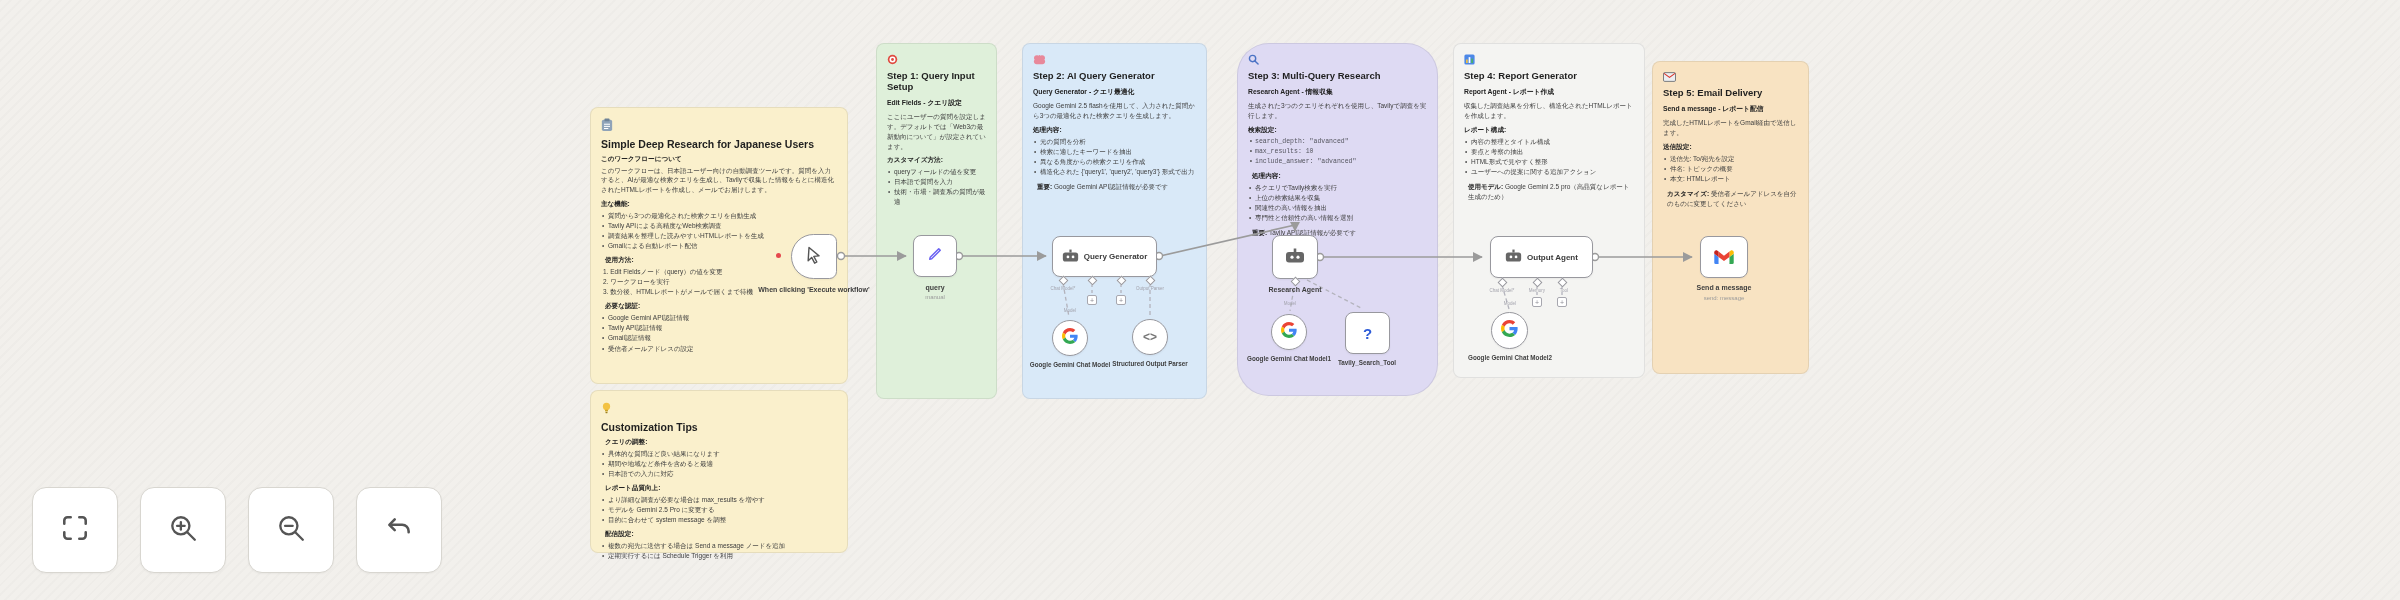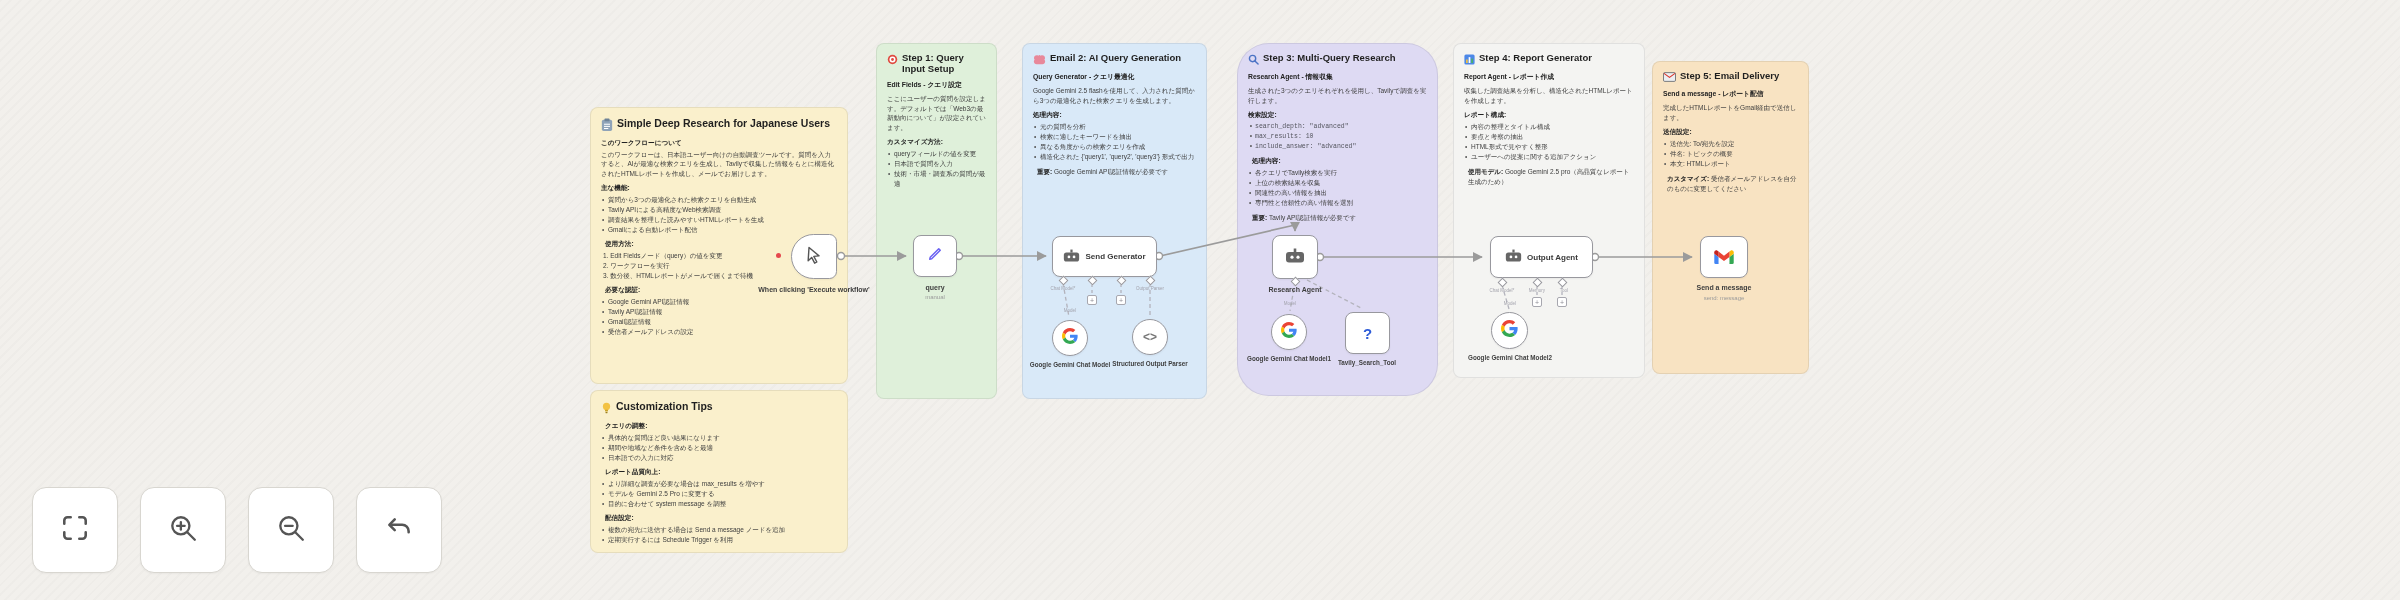--- a/index.html
+++ b/index.html
@@ -8,21 +8,21 @@
     background-color:#f2f0ec;
     background-image:repeating-linear-gradient(135deg, rgba(0,0,0,.015) 0 2px, transparent 2px 7px);}
   
   .note{position:absolute;border-radius:8px;border:1px solid rgba(0,0,0,.08);padding:9px 10px;box-sizing:border-box;z-index:1;}
   .n-yellow{background:#faf0cc;}
   .n-green{background:#dff0da;}
   .n-blue{background:#d9e9f8;}
   .n-purple{background:#dedaf3;}
   .n-gray{background:#f4f4f2;}
   .n-orange{background:#f8e3c2;}
-  .note-title{display:flex;align-items:flex-start;gap:4px;font-weight:bold;color:#1f1f1f;line-height:1.15;margin-bottom:5px;}
+  .note-title{display:flex;align-items:flex-start;gap:4px;font-weight:bold;color:#1f1f1f;line-height:1.15;margin-bottom:5px;flex-direction:column;}
   .t-lg{font-size:10.5px;}
   .t-md{font-size:9.5px;}
   .note-title .ic{flex:0 0 auto;margin-top:.5px;}
   .sub{font-size:6.8px;font-weight:bold;color:#222;margin:2px 0 4px;}
   .para{font-size:6.5px;color:#3c3c3c;line-height:1.5;margin:0 0 5px;}
   .h{font-size:6.6px;font-weight:bold;color:#222;margin:5px 0 2px;}
   .li{font-size:6.5px;color:#3c3c3c;line-height:1.55;padding-left:7px;position:relative;}
   .li::before{content:"•";position:absolute;left:1px;color:#555;}
   .li-num{font-size:6.5px;color:#3c3c3c;line-height:1.55;padding-left:2px;}
   .li-code{font-family:"Liberation Mono","DejaVu Sans Mono",monospace;color:#54555e;}
@@ -121,21 +121,21 @@
     <div class="li">queryフィールドの値を変更</div>
     <div class="li">日本語で質問を入力</div>
     <div class="li">技術・市場・調査系の質問が最適</div>
   </div>
 
   <div class="note n-blue" style="left:1022px;top:43px;width:185px;height:356px;">
     <div class="note-title t-md">
       <span class="ic"><svg width="13" height="11" viewBox="0 0 16 14">
             <path d="M4.5 1.5C2.3 1.5 1 3.2 1 5c0 .9.3 1.7.8 2.3C1.2 7.9.8 8.8.8 9.7c0 2 1.6 3.3 3.5 3.3h7.4c1.9 0 3.5-1.3 3.5-3.3 0-.9-.4-1.8-1-2.4.5-.6.8-1.4.8-2.3 0-1.8-1.3-3.5-3.5-3.5-.7 0-1.4.2-2 .6C9 1.7 8.5 1.2 8 1.2s-1 .5-1.5.9c-.6-.4-1.3-.6-2-.6z" fill="#e8889a"></path>
           </svg></span>
-      <span>Email 2: AI Query Generation</span>
+      <span>Step 2: AI Query Generator</span>
     </div>
     <div class="sub">Query Generator - クエリ最適化</div>
     <div class="para">Google Gemini 2.5 flashを使用して、入力された質問から3つの最適化された検索クエリを生成します。</div>
     <div class="h">処理内容:</div>
     <div class="li">元の質問を分析</div>
     <div class="li">検索に適したキーワードを抽出</div>
     <div class="li">異なる角度からの検索クエリを作成</div>
     <div class="li">構造化された {'query1', 'query2', 'query3'} 形式で出力</div>
     <div class="imp"><b>重要:</b> <span>Google Gemini API認証情報が必要です</span></div>
   </div>
@@ -250,21 +250,21 @@
   <div class="node-label" style="left:895px;top:283px;width:80px;">query</div>
   <div class="node-sub" style="left:895px;top:294px;width:80px;">manual</div>
 
   <div class="node" style="left:1052px;top:236px;width:105px;height:41px;">
     <span><svg width="17" height="13" viewBox="0 0 20 15">
           <rect x="1" y="4" width="18" height="10.5" rx="3" fill="#666"></rect>
           <circle cx="7" cy="9.2" r="1.6" fill="#fff"></circle>
           <circle cx="13" cy="9.2" r="1.6" fill="#fff"></circle>
           <rect x="8.7" y="0.5" width="2.6" height="3.5" fill="#666"></rect>
         </svg></span>
-    <span class="agent-text">Send Generator</span>
+    <span class="agent-text">Query Generator</span>
   </div>
   <div class="port" style="left:1060px;top:277px;"></div>
   <div class="port" style="left:1089px;top:277px;"></div>
   <div class="port" style="left:1118px;top:277px;"></div>
   <div class="port" style="left:1147px;top:277px;"></div>
   <div class="micro" style="left:1063px;top:286px;">Chat Model*</div>
   <div class="micro" style="left:1150px;top:286px;">Output Parser</div>
   <div class="plusbox" style="left:1087px;top:295px;"></div>
   <div class="plusbox" style="left:1116px;top:295px;"></div>
   <div class="micro" style="left:1070px;top:308px;">Model</div>

